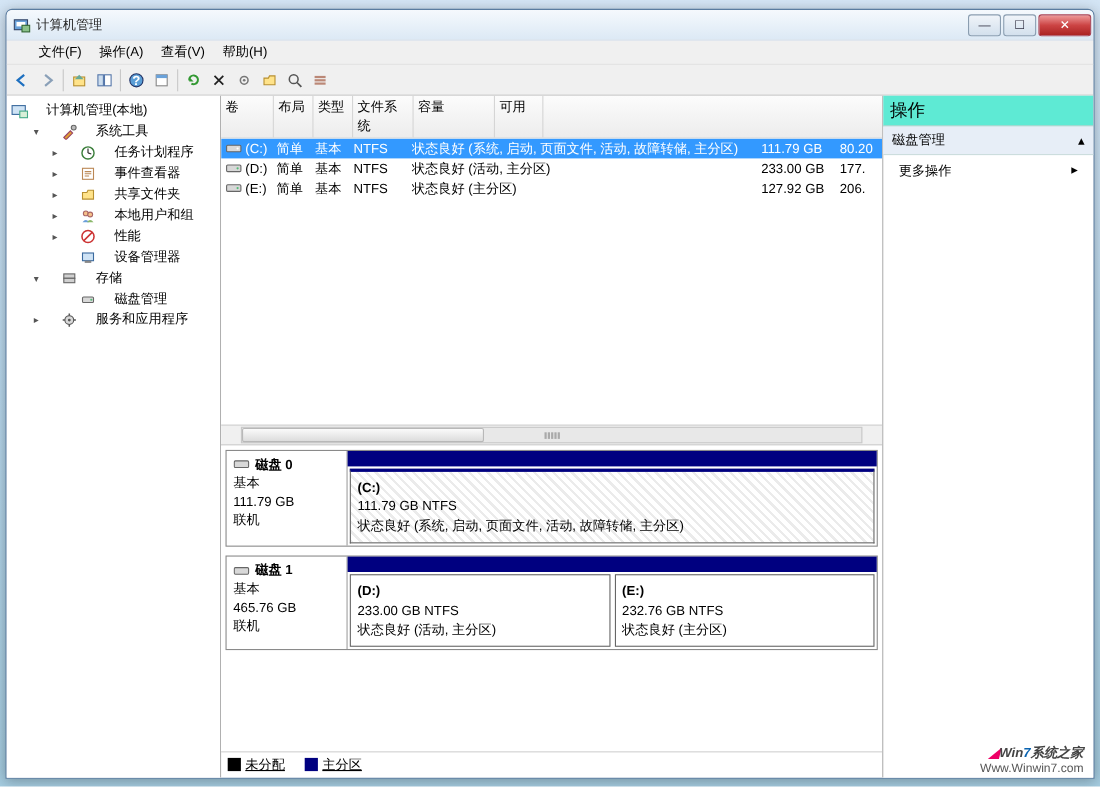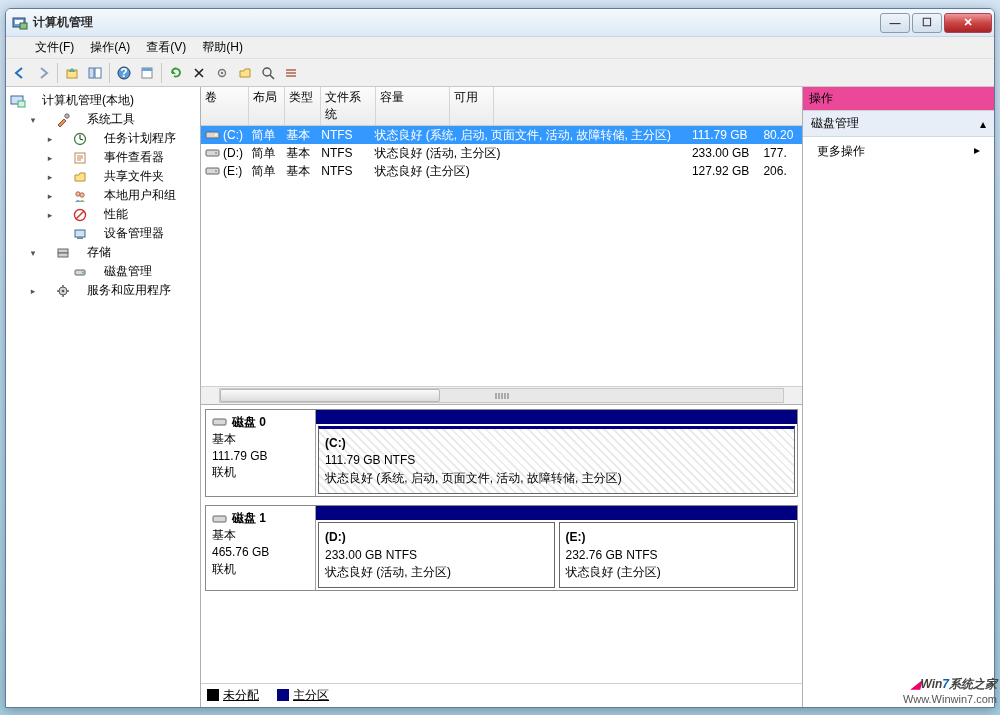--- a/index.html
+++ b/index.html
@@ -1,20 +1,20 @@
 <!DOCTYPE html>
 <html><head>
 <meta charset="utf-8">
 <style>
 * { box-sizing: border-box; margin: 0; padding: 0; font-family: "Microsoft YaHei", "Segoe UI", sans-serif; font-size: 12px; }
 body { width: 1000px; height: 715px; background: linear-gradient(to bottom, #d4e5f5 0%, #b8d8ed 50%, #a5cce0 100%); overflow: hidden; padding: 8px 5px 3px 5px; }
 
 .window { width: 990px; height: 700px; background: #fff; border: 1px solid #5a7ca0; border-radius: 6px 6px 0 0; box-shadow: 0 2px 12px rgba(0,0,0,.3); display: flex; flex-direction: column; overflow: hidden; }
 
-.titlebar { height: 28px; background: linear-gradient(#f5f9fd,#dce9f5); border-bottom: 1px solid #c8d5e4; display:flex; align-items:center; padding:0 2px 0 6px;font-weight:bold; }
+.titlebar { height: 28px; background: linear-gradient(#f5f9fd,#dce9f5); border-bottom: 1px solid #c8d5e4; display:flex; align-items:center; padding:0 2px 0 6px; }
 .titlebar .icon-app { width:16px; height:16px; margin-right:5px; display:inline-flex; align-items:center; justify-content:center; }
 .titlebar-title { flex:1; font-size:12px; color:#2a2a2a; }
 .win-controls { display:flex; gap:2px; }
 .win-btn { width:30px; height:20px; border:1px solid #8a9db0; background:linear-gradient(#f0f4f9,#d3e0ed); border-radius:3px; display:flex; align-items:center; justify-content:center; font-size:11px; color:#334; cursor:pointer; }
 .win-btn.close-b { border-color:#a45; background:linear-gradient(#e99,#c44,#a22); color:#fff; width:48px; }
 
 .menubar { height:22px; background:#f0f0f0; border-bottom:1px solid #e0e0e0; display:flex; align-items:center; padding:0 21px; }
 .menu-item { padding:2px 8px; cursor:pointer; }
 
 .toolbar { height:28px; background:#f0f0f0; border-bottom:1px solid #c8c8c8; display:flex; align-items:center; padding:0 3px; gap:1px; }
@@ -55,25 +55,25 @@
 .alloc-bar { height:14px; background:#000080; }
 .parts-row { flex:1; display:flex; }
 .partition { flex:1; border:1px solid #666; margin:2px; padding:6px; font-size:12px; line-height:1.45; position:relative; }
 .partition.hatched { background-image: repeating-linear-gradient(45deg, rgba(0,0,0,.08) 0 2px, rgba(0,0,0,0) 2px 6px); border-width:3px 1px 1px 1px; border-top-color:#000080;}
 
 .legend { padding:3px 6px; display:flex; gap:18px; align-items:center; border-top:1px solid #d0d0d0;text-decoration:underline; }
 .legend .swatch { width:12px; height:12px; display:inline-block; margin-right:4px; vertical-align:-2px; }
 
 
 .actions-panel { width:192px; border-left:1px solid #b0b0b0; background:#fff; display:flex; flex-direction:column; }
-.actions-head { padding:3px 6px; background:#ec4899; border-bottom:1px solid #d0d0d0; font-size:12px; }
+.actions-head { padding:3px 6px; background:#5eead4; border-bottom:1px solid #d0d0d0; font-size:16px; }
 .actions-group-title { background:#e7eef7; padding:4px 8px; border-bottom:1px solid #cdd; display:flex; align-items:center; justify-content:space-between; }
 .actions-sub { padding:6px 14px; display:flex; justify-content:space-between; cursor:pointer; }
 
-.watermark { position:absolute; right:3px; bottom:10px; text-align:right; font-size:13px; color:#444; pointer-events:none; }
+.watermark { position:absolute; right:15px; bottom:10px; text-align:right; font-size:13px; color:#444; pointer-events:none; }
 .watermark .brand { font-weight:bold; font-style:italic; }
 .watermark .brand .w7 { color:#0a63b0; }
 .watermark .url{ font-size:11px; color:#555;}
 
 svg { display:block; }
 </style>
 </head>
 <body>
 
 <div class="window">

